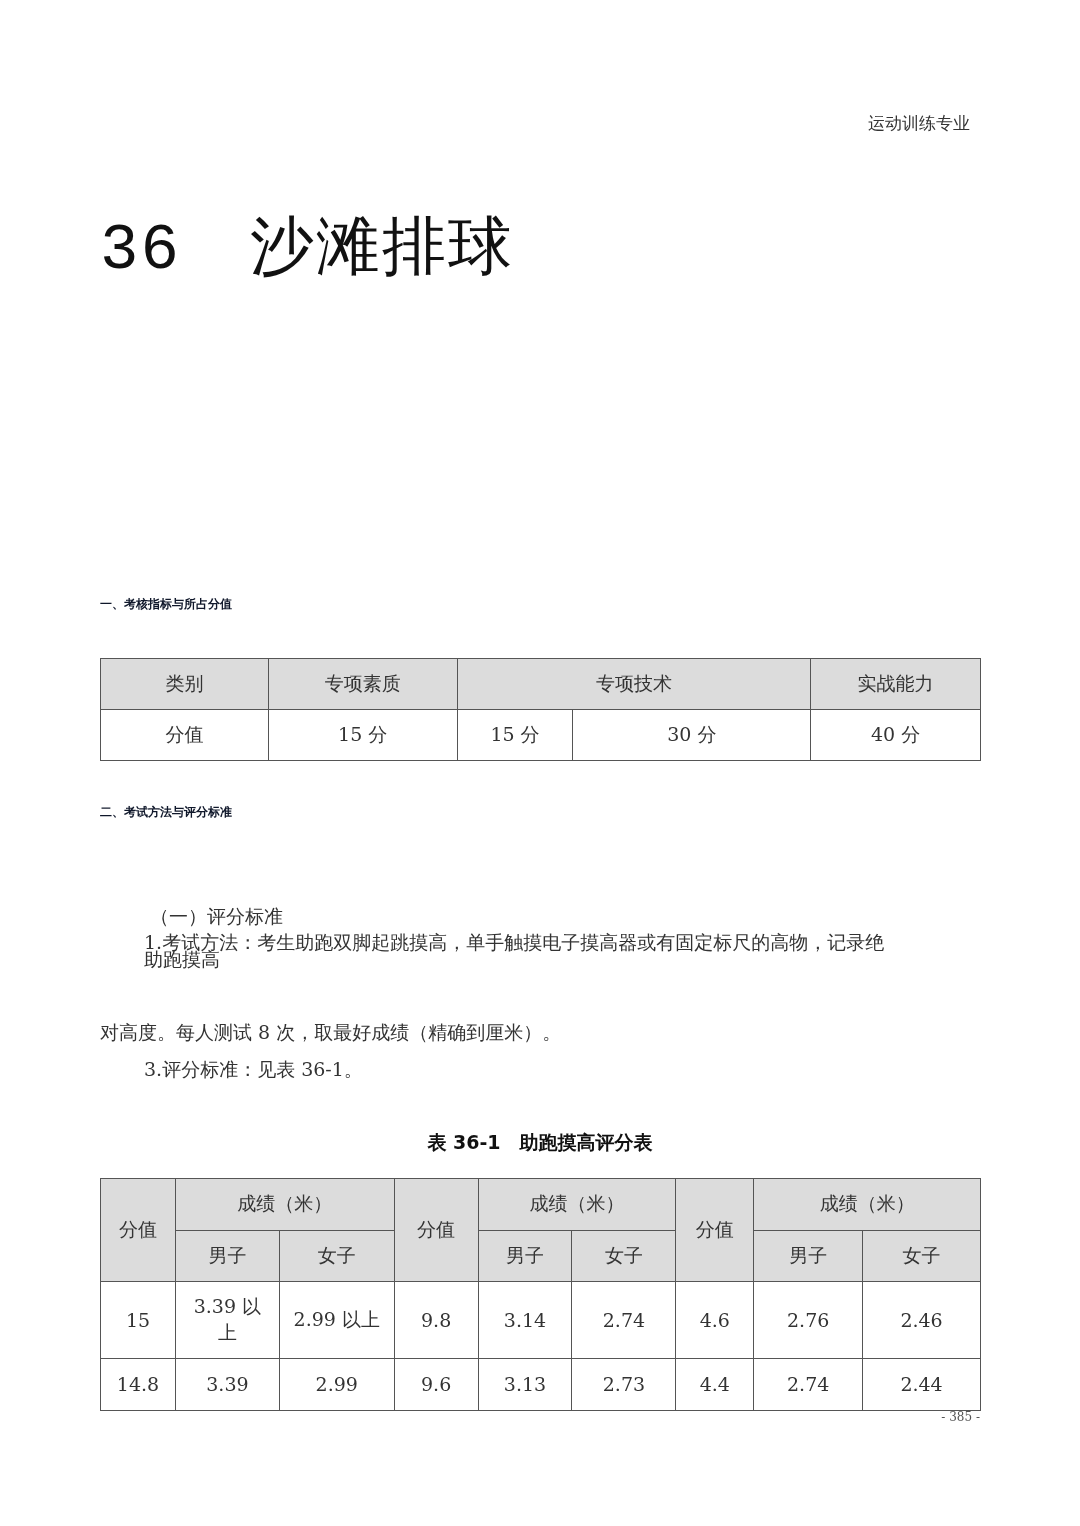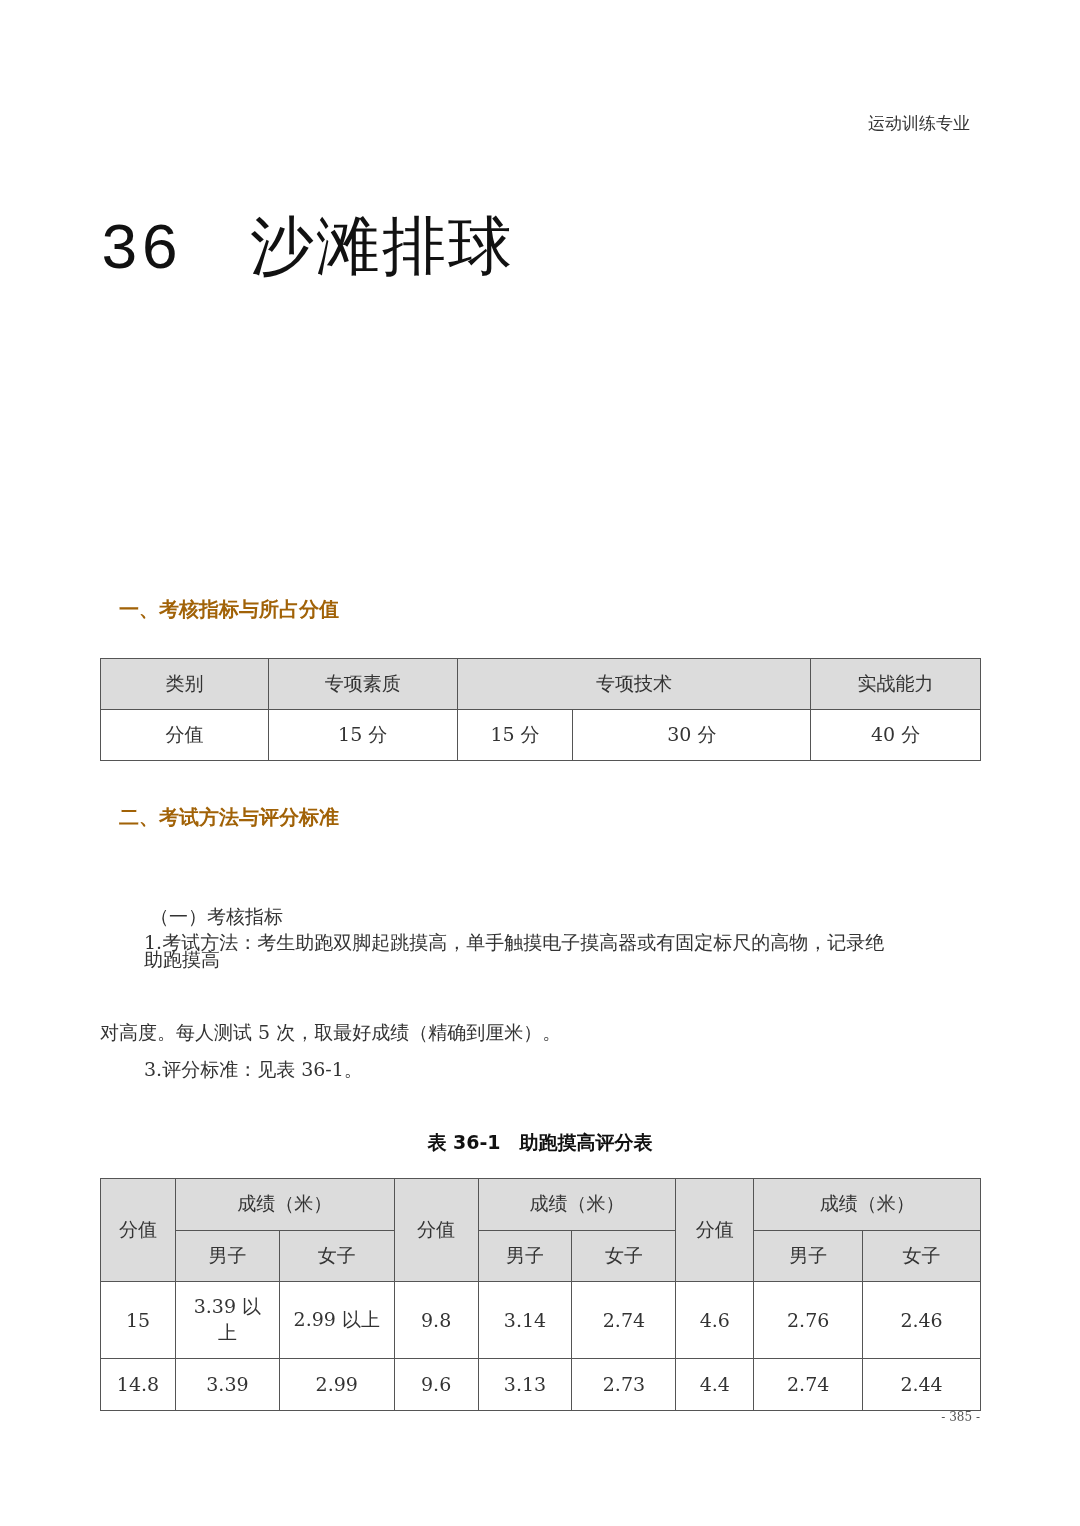--- a/index.html
+++ b/index.html
@@ -3,22 +3,22 @@
 <meta charset="utf-8">
 <style>
   html, body { margin:0; padding:0; background:#ffffff; }
   body { width:1080px; height:1526px; position:relative; overflow:hidden;
          font-family: "DejaVu Serif", "Liberation Serif", serif; color:#222; }
   .running-head { position:absolute; right:110px; top:112px; font-size:17px; color:#333;
                   font-family:Liberation Sans, sans-serif; }
   .chapter-title { position:absolute; left:100px; top:178px; font-size:64px; color:#111;
                    font-family:Liberation Mono, monospace; letter-spacing:2px;margin-top:25px; }
   .chapter-title .num { display:inline-block; width:150px; }
-  .section-h { position:absolute; left:100px; font-size:20px; font-weight:bold; color:#a16207;
-               font-family:"DejaVu Sans","Liberation Sans",sans-serif;margin-left:19px; }
+  .section-h { position:absolute; left:100px; font-size:12px; font-weight:bold; color:#0f172a;
+               font-family:"DejaVu Sans","Liberation Sans",sans-serif; }
   table { border-collapse:collapse; position:absolute; left:100px; width:881px; }
   td, th { border:1.5px solid #555; text-align:center; font-weight:normal; font-size:19px; color:#333; padding:12px; }
   .gray { background:#dcdcdc; }
   #t1 { top:658px; }
   #t1 tr { height:51px; }
   .sub-h { position:absolute; left:150px; top:904px; font-size:19px; color:#333; }
   .para { position:absolute; left:100px; width:882px; font-size:19px; line-height:36px; color:#333; }
   .table-caption { position:absolute; left:0; width:1080px; text-align:center; top:1130px;
                    font-size:19px; font-weight:bold; color:#111;
                    font-family:"DejaVu Sans","Liberation Sans",sans-serif; }
@@ -56,24 +56,24 @@
     <td>分值</td>
     <td>15 分</td>
     <td>15 分</td>
     <td>30 分</td>
     <td>40 分</td>
   </tr>
 </tbody>
   </table>
 
 <div class="section-h" style="top:804px;">二、考试方法与评分标准</div>
-<div class="sub-h">（一）考核指标</div>
+<div class="sub-h">（一）评分标准</div>
 <div class="para" style="top:941px; padding-left:44px; width:838px;">助跑摸高</div>
 <div class="para" style="top:924px; padding-left:44px; width:838px;">1.考试方法：考生助跑双脚起跳摸高，单手触摸电子摸高器或有固定标尺的高物，记录绝</div>
-<div class="para" style="top:1014px;">对高度。每人测试 5 次，取最好成绩（精确到厘米）。</div>
+<div class="para" style="top:1014px;">对高度。每人测试 8 次，取最好成绩（精确到厘米）。</div>
 <div class="para" style="top:1051px; padding-left:44px; width:838px;">3.评分标准：见表 36-1。</div>
 
 <div class="table-caption">表 36-1　助跑摸高评分表</div>
 
 <table id="t2">
   <colgroup>
     <col style="width:75px">
       <col style="width:104px">
       <col style="width:115px">
     <col style="width:84px">

